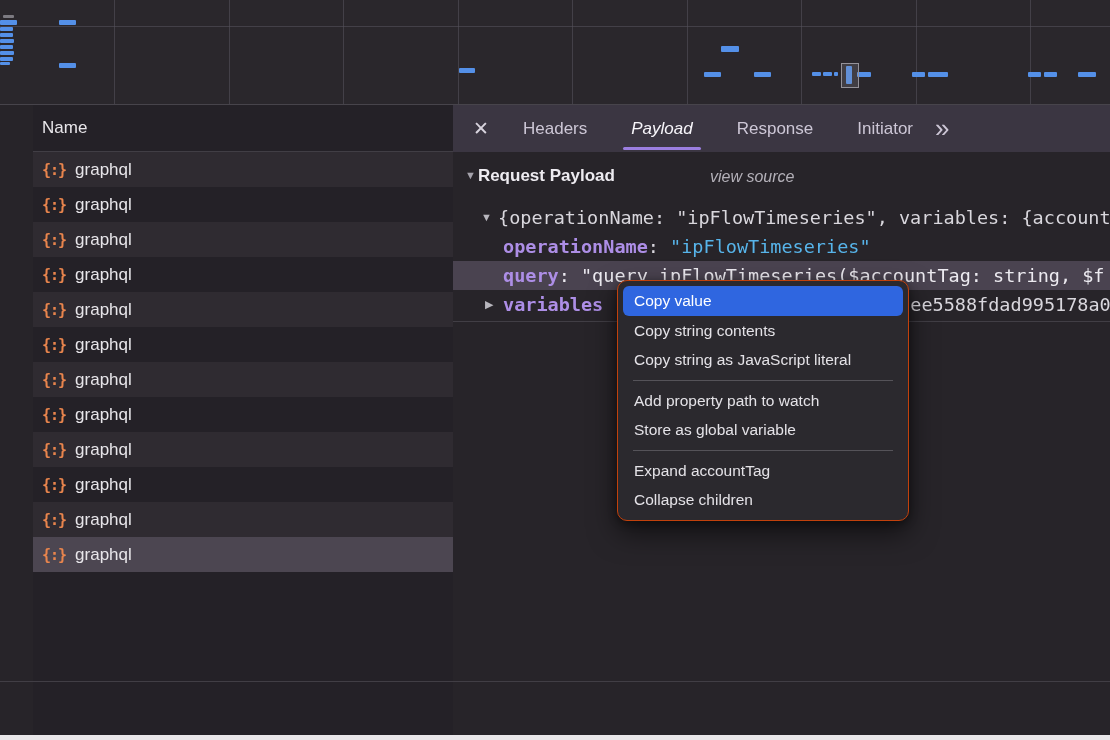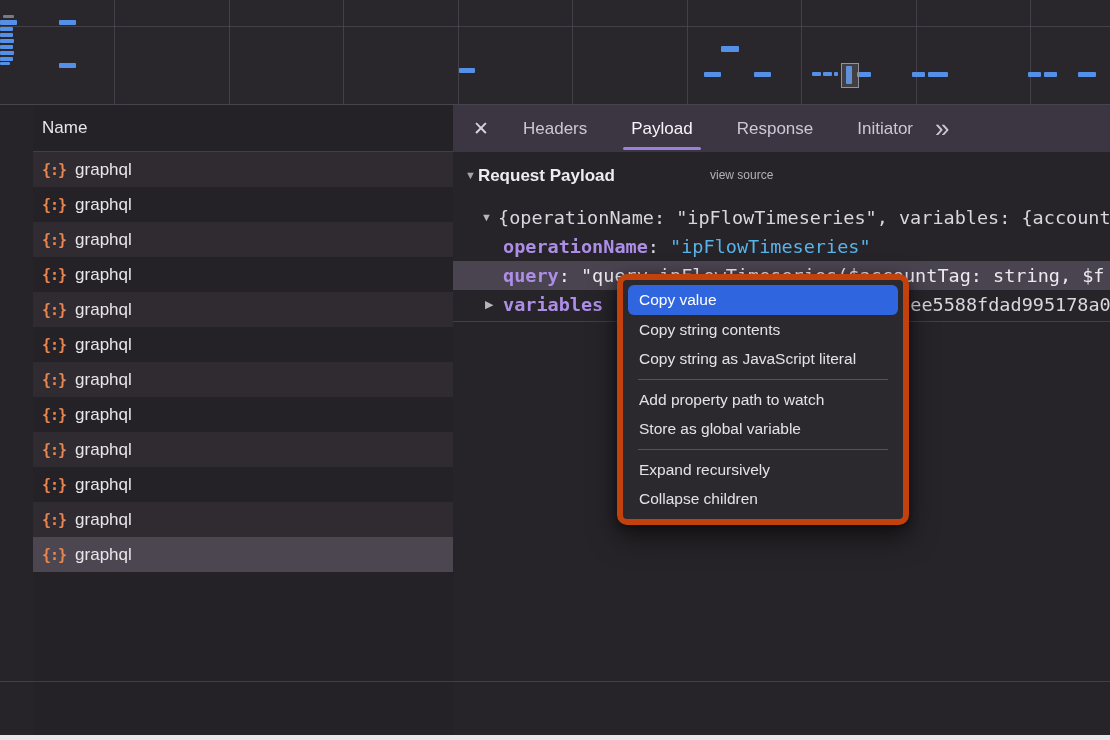--- a/index.html
+++ b/index.html
@@ -27,49 +27,49 @@
   .row.alt{background:#2f2b31;}
   .row.selected{background:#4c4651;}
   .req-icon{color:var(--icon-orange,#e9854d);font-family:"DejaVu Sans Mono",monospace;
             font-size:15px;font-weight:bold;letter-spacing:-1px;margin-right:9px;}
 
   
   .right-panel{position:absolute;left:453px;top:105px;right:0;bottom:5px;background:#272429;}
   .tabbar{height:47px;background:#3b3642;display:flex;align-items:center;padding-left:12px;}
   .close{font-size:19px;color:#d8d4de;width:32px;text-align:center;margin-right:8px;cursor:default;}
   .tab{padding:0 18px;font-size:17px;color:#cdc7d6;height:47px;line-height:47px;position:relative;}
-  .tab.active{color:#f7f5fa;}
+  .tab.active{color:#f7f5fa;font-style:italic;}
   .tab.active::after{content:"";position:absolute;left:10px;right:10px;bottom:2px;height:3px;
                      background:var(--underline,#9b7ee0);border-radius:2px;}
   .more{margin-left:4px;color:#cdc7d6;font-size:26px;line-height:47px;}
   .content{position:absolute;top:47px;left:0;right:0;bottom:0;overflow:hidden;background:#272429;}
   .section-header{position:absolute;top:14px;left:12px;font-size:17px;font-weight:bold;color:#edebf0;}
   .tri{font-size:11px;color:#a5a2ab;margin-right:2px;vertical-align:2px;font-weight:normal;}
-  .view-source{position:absolute;top:16px;left:257px;font-size:12px;color:#b3b0b8;}
+  .view-source{position:absolute;top:16px;left:257px;font-size:16px;color:#b3b0b8;font-style:italic;}
 
   .tree{position:absolute;top:51px;left:0;right:0;}
   .tline{height:29px;line-height:29px;font-family:"DejaVu Sans Mono",monospace;
          font-size:18.5px;color:#d9d7dd;white-space:pre;position:relative;overflow:hidden;}
   .tline .arrow{position:absolute;font-size:11px;color:#b8b6bd;top:0;
                 font-family:"Liberation Sans",sans-serif;}
   .tline.sel{background:#4a4350;}
   .seg.key{color:var(--key-purple,#ad8ee6);font-weight:bold;}
   .seg.string{color:var(--string-cyan,#57b4ea);}
   .seg.plain{color:#d9d7dd;}
   .tline.sel .seg.plain{color:#eceaf0;}
   .gap{display:inline-block;}
   .hsep{position:absolute;left:0;top:169px;width:100%;height:1px;background:#413e45;}
 
   
   .footer-line{position:absolute;left:0;top:681px;width:100%;height:1px;background:#413e45;z-index:4;}
   .bottom-strip{position:absolute;left:0;bottom:0;width:100%;height:5px;background:#e9e7ea;}
 
   
-  .menu{position:absolute;left:617px;top:274px;width:292px;z-index:10;box-sizing:border-box;
-        background:#2b292e;border:6px solid #c2410c;border-radius:10px;padding:5px;
+  .menu{position:absolute;left:617px;top:280px;width:292px;z-index:10;box-sizing:border-box;
+        background:#2b292e;border:1px solid #c2410c;border-radius:10px;padding:5px;
         box-shadow:0 12px 28px rgba(0,0,0,.55),0 2px 8px rgba(0,0,0,.4);}
   .mi{height:29.5px;line-height:29.5px;padding:0 11px;font-size:15.5px;color:#e4e2e7;
       border-radius:6px;white-space:nowrap;}
   .mi.hl{background:var(--menu-highlight,#2f66e0);color:#ffffff;}
   .msep{height:1px;background:#555359;margin:5px 10px;}
 </style>
 </head>
 <body>
 
 <div class="screen">
@@ -199,16 +199,16 @@
   <div class="bottom-strip"></div>
 
   <div class="menu" id="menu">
       <div class="mi hl">Copy value</div>
       <div class="mi">Copy string contents</div>
       <div class="mi">Copy string as JavaScript literal</div>
       <div class="msep"></div>
       <div class="mi">Add property path to watch</div>
       <div class="mi">Store as global variable</div>
       <div class="msep"></div>
-      <div class="mi">Expand recursively</div>
+      <div class="mi">Expand accountTag</div>
       <div class="mi">Collapse children</div>
     </div>
 </div>
 
 </body></html>

